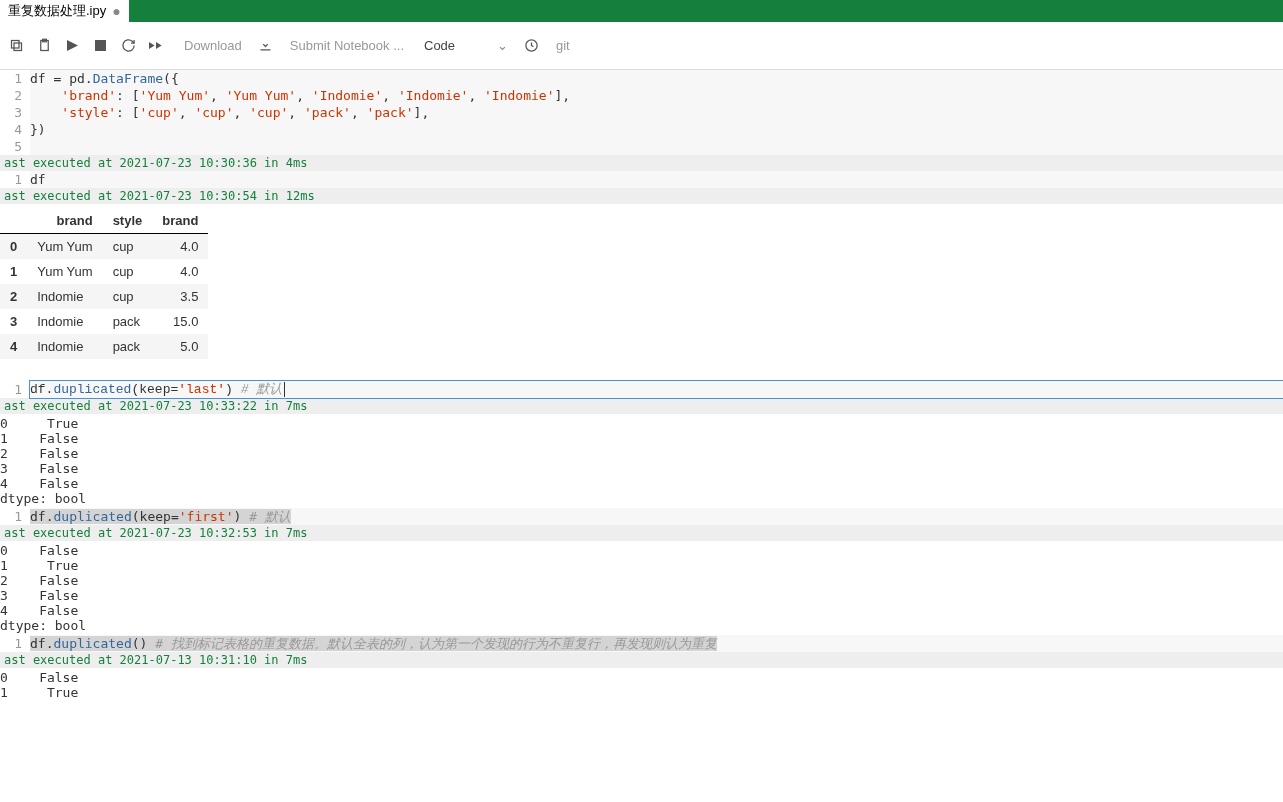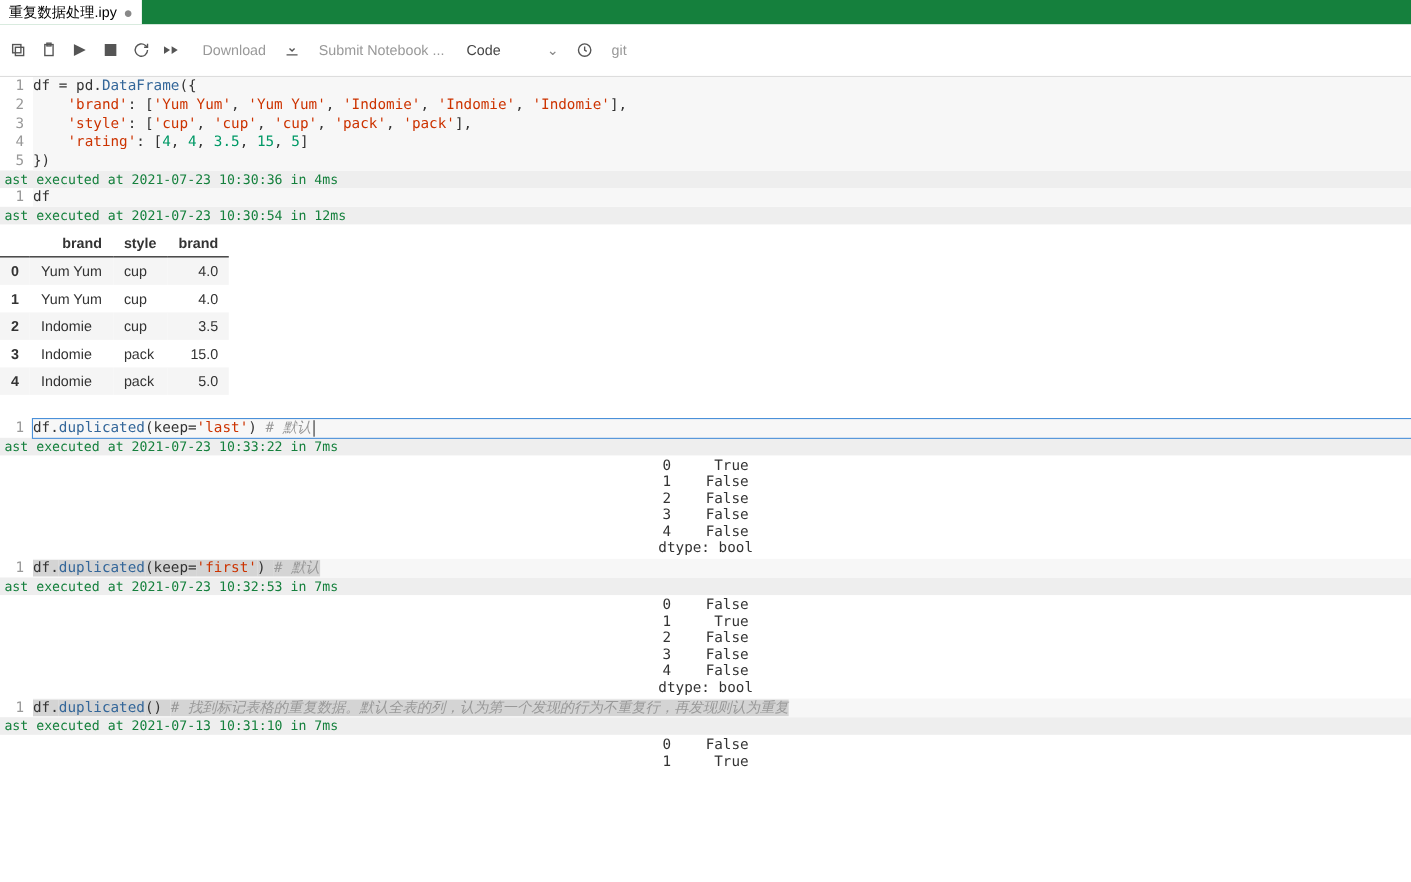--- a/index.html
+++ b/index.html
@@ -7,31 +7,31 @@
 .tabbar { background:#15803d; height:22px; display:flex; align-items:center; }
 .tab { background:#fff; height:22px; padding:2px 8px; display:flex; align-items:center; font-size:13px; color:#000; }
 .tab-dot { color:#888; margin-left:6px; font-size:14px; }
 .toolbar { height:48px; display:flex; align-items:center; padding:2px 4px; gap:4px; border-bottom:1px solid #ddd; }
 .tb-btn { width:24px; height:24px; display:flex; align-items:center; justify-content:center; color:#555; cursor:pointer; }
 .tb-link { color:#999; font-size:13px; padding:0 8px; cursor:pointer; }
 .celltype { display:flex; align-items:center; gap:42px; padding:0 8px; color:#444; cursor:pointer; }
 .cell { display:flex; }
 .gutter { width:30px; text-align:right; color:#999; font-family:Consolas,monospace; font-size:13px; padding-right:8px; line-height:17px; user-select:none; }
 .code-area { flex:1; font-family:Consolas,monospace; font-size:13px; line-height:17px; background:#f7f7f7; }
-.cell.active .code-area { outline:1px solid #4a90d9; }
+.cell.active .code-area { outline:1px solid #4a90d9;font-family:Liberation Mono, monospace; }
 .cell.active { border-left:3px solid #4a90d9; margin-left:-3px; }
 .exec { font-family:Consolas,monospace; font-size:12px; color:#15803d; background:#eee; padding:1px 4px; }
 .code-line { white-space:pre; }
 .str { color:#cc3300; }
 .num { color:#009966; }
 .fn { color:#336699; }
 .attr { color:#336699; }
 .comment { color:#999; font-style:italic; }
 .hl { background:#d4d4d4; }
-.output { font-family:Consolas,monospace; font-size:13px; line-height:15px; padding:2px 0; white-space:pre;text-align:center; }
+.output { font-family:Consolas,monospace; font-size:13px; line-height:15px; padding:2px 0; white-space:pre; }
 table.df { border-collapse:collapse; font-size:13px; margin:4px 0; }
 table.df th, table.df td { padding:5px 10px; text-align:right; }
 table.df th { font-weight:bold; border-bottom:1px solid #000; }
 table.df td.idx { font-weight:bold; color:#333; }
 table.df tr.even { background:#f5f5f5; }
 table.df td.l { text-align:left; }
 .spacer { height:18px; }
 .cursor { display:inline-block; width:1px; height:15px; background:#333; vertical-align:text-bottom; margin-left:2px; }
 </style>
 </head>
@@ -104,21 +104,20 @@
       <div>1</div>
       <div>2</div>
       <div>3</div>
       <div>4</div>
       <div>5</div>
     </div>
   <div class="code-area" id="c0">
       <div class="code-line"><span class=" ">df = pd.</span><span class="fn ">DataFrame</span><span class=" ">({</span></div>
       <div class="code-line"><span class=" ">    </span><span class="str ">'brand'</span><span class=" ">: [</span><span class="str ">'Yum Yum'</span><span class=" ">, </span><span class="str ">'Yum Yum'</span><span class=" ">, </span><span class="str ">'Indomie'</span><span class=" ">, </span><span class="str ">'Indomie'</span><span class=" ">, </span><span class="str ">'Indomie'</span><span class=" ">],</span></div>
       <div class="code-line"><span class=" ">    </span><span class="str ">'style'</span><span class=" ">: [</span><span class="str ">'cup'</span><span class=" ">, </span><span class="str ">'cup'</span><span class=" ">, </span><span class="str ">'cup'</span><span class=" ">, </span><span class="str ">'pack'</span><span class=" ">, </span><span class="str ">'pack'</span><span class=" ">],</span></div>
-      <div class="code-line"><span class=" ">    </span><span class="str ">'rating'</span><span class=" ">: [</span><span class="num ">4</span><span class=" ">, </span><span class="num ">4</span><span class=" ">, </span><span class="num ">3.5</span><span class=" ">, </span><span class="num ">15</span><span class=" ">, </span><span class="num ">5</span><span class=" ">]</span></div>
       <div class="code-line"><span class=" ">})</span></div>
     </div>
 </div>
 <div class="exec">ast executed at 2021-07-23 10:30:36 in 4ms</div>
 
 <div class="cell">
   <div class="gutter" id="g1">
       <div>1</div>
     </div>
   <div class="code-area" id="c1">

